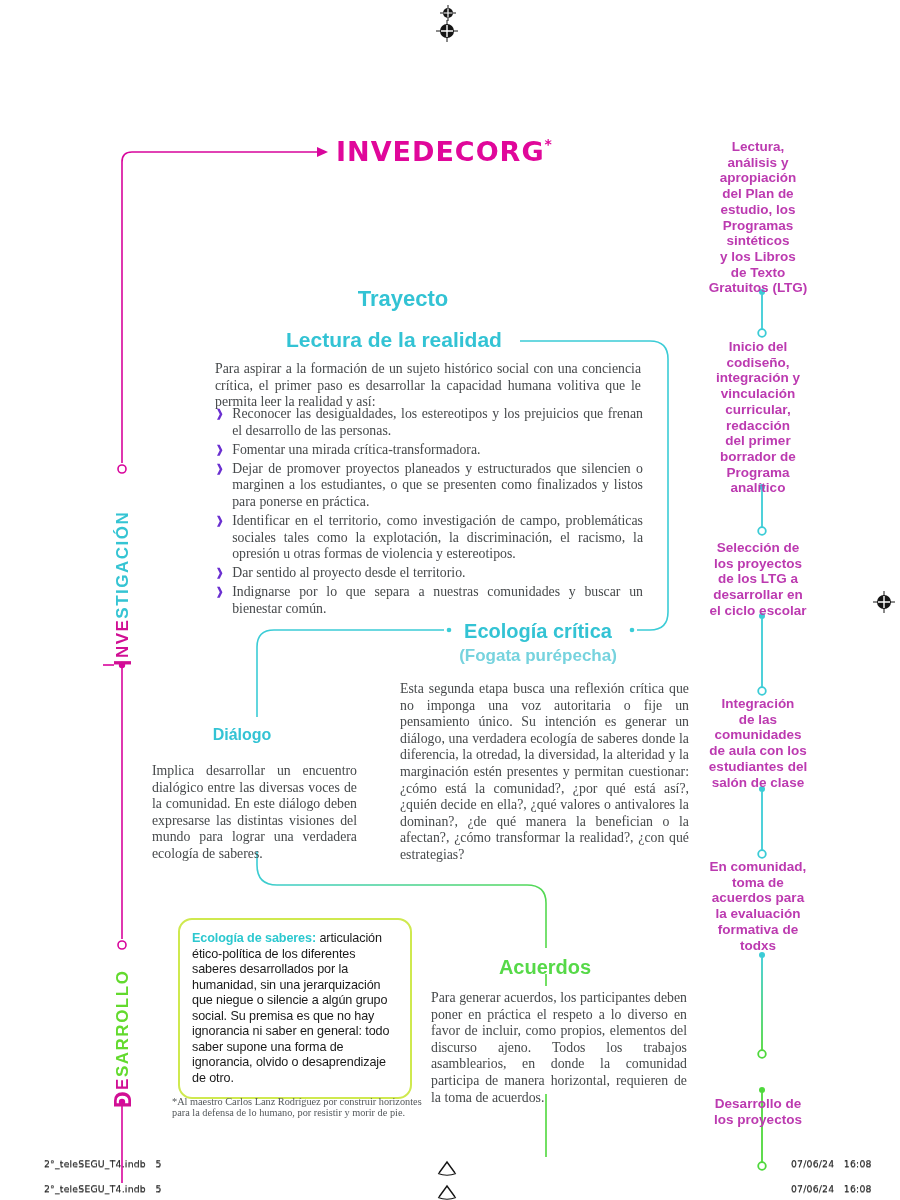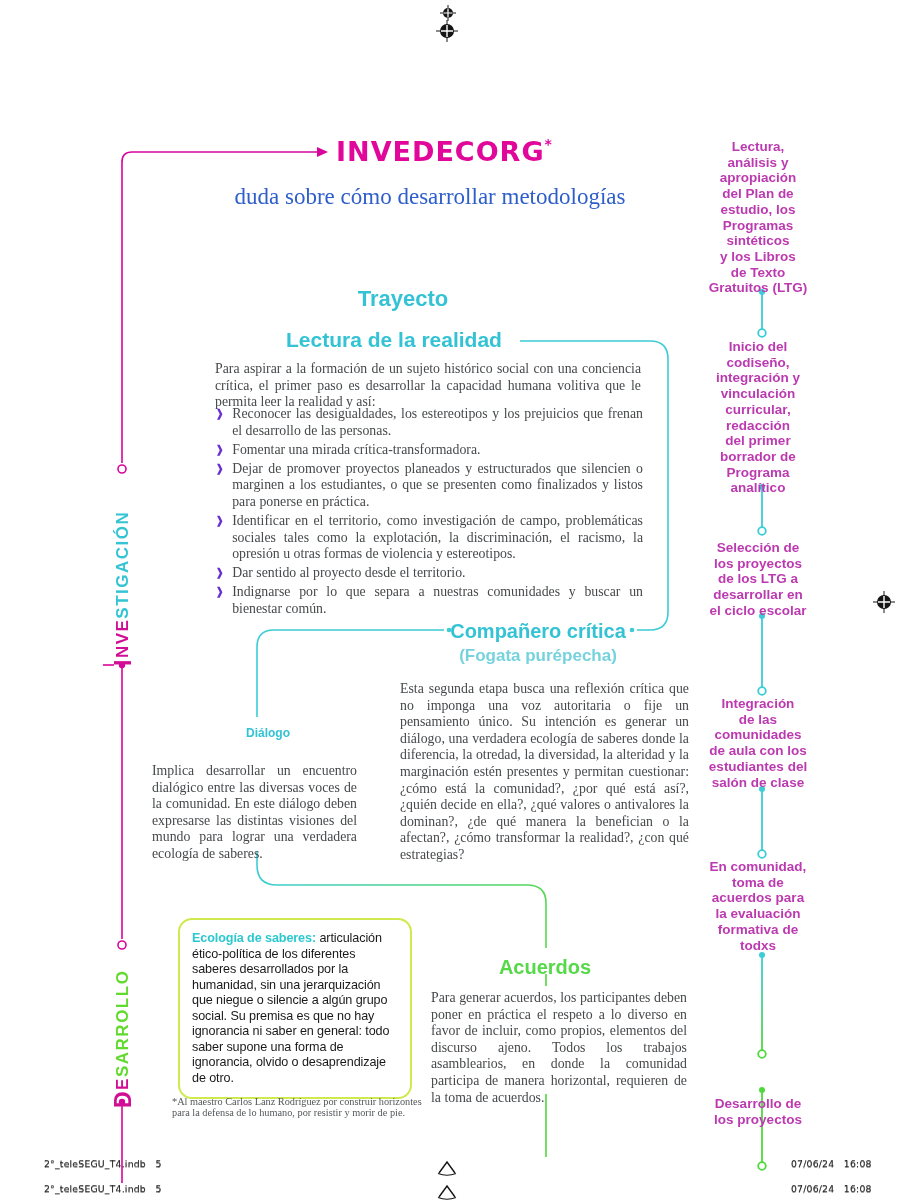--- a/index.html
+++ b/index.html
@@ -136,21 +136,20 @@
     <g transform="translate(447,1192)">
       <path d="M -8,5 L 0,-6 L 8,5" fill="none" stroke="#151515" stroke-width="1.4"></path>
       <path d="M -9,5.5 Q 0,9 9,5.5" fill="none" stroke="#151515" stroke-width="1.2"></path>
     </g>
   </g>
 </svg>
 
 <div class="abs h-title" style="left:336px; top:136px;"><span>INVEDECORG</span><sup>*</sup></div>
 
 <div class="abs question" style="left:150px; top:182px; width:560px;">
-  <div>duda sobre cómo desarrollar metodologías</div>
 </div>
 
 <div class="abs h-cyan" style="left:300px; top:286px; width:206px; font-size:22px;">Trayecto</div>
 
 <div class="abs h-cyan" style="left:244px; top:328px; width:300px; font-size:21px;">Lectura de la realidad</div>
 
 <div class="abs body-text" style="left:215px; top:361px; width:426px;">Para aspirar a la formación de un sujeto histórico social con una conciencia crítica, el primer paso es desarrollar la capacidad humana volitiva que le permita leer la realidad y así:</div>
 
 <ul class="abs bullets" style="left:215px; top:406px; width:428px;">
   <li>
@@ -172,25 +171,25 @@
   <li>
       <span class="bm">❱</span>
       <span class="bt">Dar sentido al proyecto desde el territorio.</span>
     </li>
   <li>
       <span class="bm">❱</span>
       <span class="bt">Indignarse por lo que separa a nuestras comunidades y buscar un bienestar común.</span>
     </li>
 </ul>
 
-<div class="abs h-cyan" style="left:438px; top:620px; width:200px; font-size:20px;">Compañero crítica</div>
+<div class="abs h-cyan" style="left:438px; top:620px; width:200px; font-size:20px;">Ecología crítica</div>
 <div class="abs h-sub" style="left:438px; top:646px; width:200px;">(Fogata purépecha)</div>
 <div class="abs body-text" style="left:400px; top:681px; width:289px;">Esta segunda etapa busca una reflexión crítica que no imponga una voz autoritaria o fije un pensamiento único. Su intención es generar un diálogo, una verdadera ecología de saberes donde la diferencia, la otredad, la diversidad, la alteridad y la marginación estén presentes y permitan cuestionar: ¿cómo está la comunidad?, ¿por qué está así?, ¿quién decide en ella?, ¿qué valores o antivalores la dominan?, ¿de qué manera la benefician o la afectan?, ¿cómo transformar la realidad?, ¿con qué estrategias?</div>
 
-<div class="abs h-cyan" style="left:192px; top:726px; width:152px; font-size:12px;">Diálogo</div>
+<div class="abs h-cyan" style="left:166px; top:726px; width:152px; font-size:16px;">Diálogo</div>
 <div class="abs body-text" style="left:152px; top:763px; width:205px;">Implica desarrollar un encuentro dialógico entre las diversas voces de la comunidad. En este diálogo deben expresarse las distintas visiones del mundo para lograr una verdadera ecología de saberes.</div>
 
 <div class="abs box" style="left:178px; top:918px; width:206px;">
   <span class="box-title">Ecología de saberes:</span><span> articulación ético-política de los diferentes saberes desarrollados por la humanidad, sin una jerarquización que niegue o silencie a algún grupo social. Su premisa es que no hay ignorancia ni saber en general: todo saber supone una forma de ignorancia, olvido o desaprendizaje de otro.</span>
 </div>
 
 <div class="abs footnote" style="left:172px; top:1096px; width:250px;">*Al maestro Carlos Lanz Rodríguez por construir horizontes para la defensa de lo humano, por resistir y morir de pie.</div>
 
 <div class="abs h-green" style="left:469px; top:956px; width:152px;">Acuerdos</div>
 <div class="abs body-text" style="left:431px; top:990px; width:256px;">Para generar acuerdos, los participantes deben poner en práctica el respeto a lo diverso en favor de incluir, como propios, elementos del discurso ajeno. Todos los trabajos asamblearios, en donde la comunidad participa de manera horizontal, requieren de la toma de acuerdos.</div>

